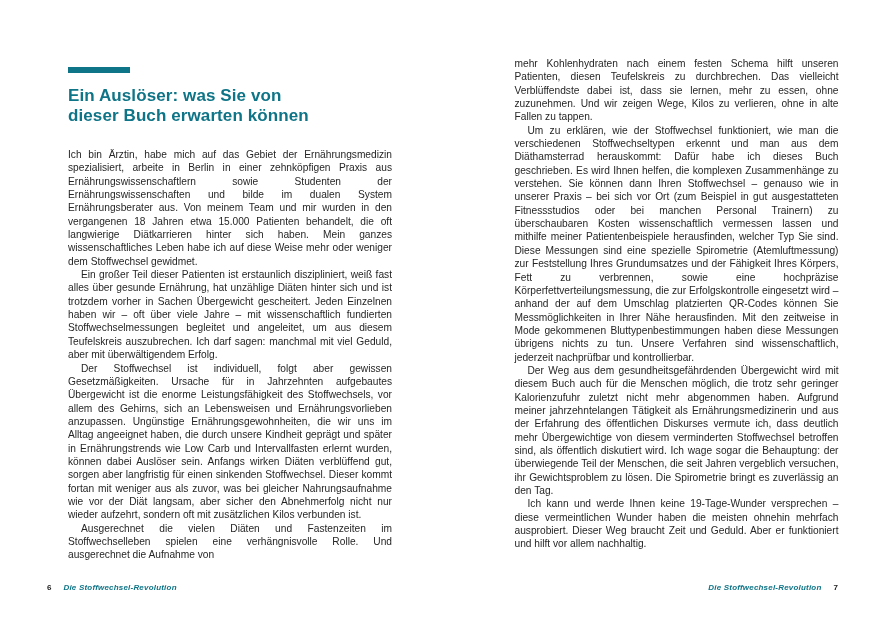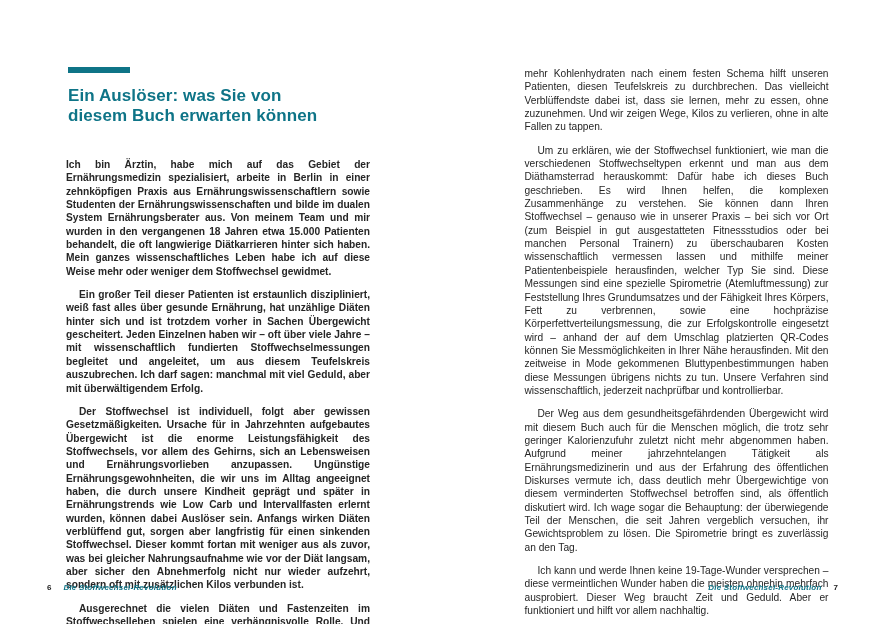--- a/index.html
+++ b/index.html
@@ -29,23 +29,23 @@
   .body-col {
     position: absolute;
     width: 324px;
     color: var(--ink);
     font-size: 10.2px;
     line-height: 13.35px;
     text-align: justify;
     hyphens: auto;
     -webkit-hyphens: auto;
   }
-  .body-col-left { left: 56px; top: 148px; font-weight: bold; }
+  .body-col-left { left: 68px; top: 148px; }
   .body-col-right { left: 75px; top: 57px; }
-  .body-col p { margin: 10px; }
+  .body-col p { margin: 0; }
   .body-col p.indent { text-indent: 13px; }
 
   
   .footer {
     position: absolute;
     bottom: 32px;
     display: flex;
     align-items: baseline;
     gap: 12px;
     font-size: 8px;
@@ -60,21 +60,21 @@
 <body>
 
 <div class="spread">
 
   <div class="page">
 
     <div class="heading-block">
       <div class="heading-bar"></div>
       <h1 class="heading">
         <span>Ein Auslöser: was Sie von</span><br>
-        <span>diesem Buch erwarten können</span>
+        <span>dieser Buch erwarten können</span>
       </h1>
     </div>
 
     <div class="body-col body-col-left" lang="de">
       <p>Ich bin Ärztin, habe mich auf das Gebiet der Ernährungsmedizin spezialisiert, arbeite in Berlin in einer zehnköpfigen Praxis aus Ernährungswissenschaftlern sowie Studenten der Ernährungswissenschaften und bilde im dualen System Ernährungsberater aus. Von meinem Team und mir wurden in den vergangenen 18 Jahren etwa 15.000 Patienten behandelt, die oft langwierige Diätkarrieren hinter sich haben. Mein ganzes wissenschaftliches Leben habe ich auf diese Weise mehr oder weniger dem Stoffwechsel gewidmet.</p>
       <p class="indent">Ein großer Teil dieser Patienten ist erstaunlich diszipliniert, weiß fast alles über gesunde Ernährung, hat unzählige Diäten hinter sich und ist trotzdem vorher in Sachen Übergewicht gescheitert. Jeden Einzelnen haben wir – oft über viele Jahre – mit wissenschaftlich fundierten Stoffwechselmessungen begleitet und angeleitet, um aus diesem Teufelskreis auszubrechen. Ich darf sagen: manchmal mit viel Geduld, aber mit überwältigendem Erfolg.</p>
       <p class="indent">Der Stoffwechsel ist individuell, folgt aber gewissen Gesetzmäßigkeiten. Ursache für in Jahrzehnten aufgebautes Übergewicht ist die enorme Leistungsfähigkeit des Stoffwechsels, vor allem des Gehirns, sich an Lebensweisen und Ernährungsvorlieben anzupassen. Ungünstige Ernährungsgewohnheiten, die wir uns im Alltag angeeignet haben, die durch unsere Kindheit geprägt und später in Ernährungstrends wie Low Carb und Intervallfasten erlernt wurden, können dabei Auslöser sein. Anfangs wirken Diäten verblüffend gut, sorgen aber langfristig für einen sinkenden Stoffwechsel. Dieser kommt fortan mit weniger aus als zuvor, was bei gleicher Nahrungsaufnahme wie vor der Diät langsam, aber sicher den Abnehmerfolg nicht nur wieder aufzehrt, sondern oft mit zusätzlichen Kilos verbunden ist.</p>
       <p class="indent">Ausgerechnet die vielen Diäten und Fastenzeiten im Stoffwechselleben spielen eine verhängnisvolle Rolle. Und ausgerechnet die Aufnahme von</p>
     </div>
 

